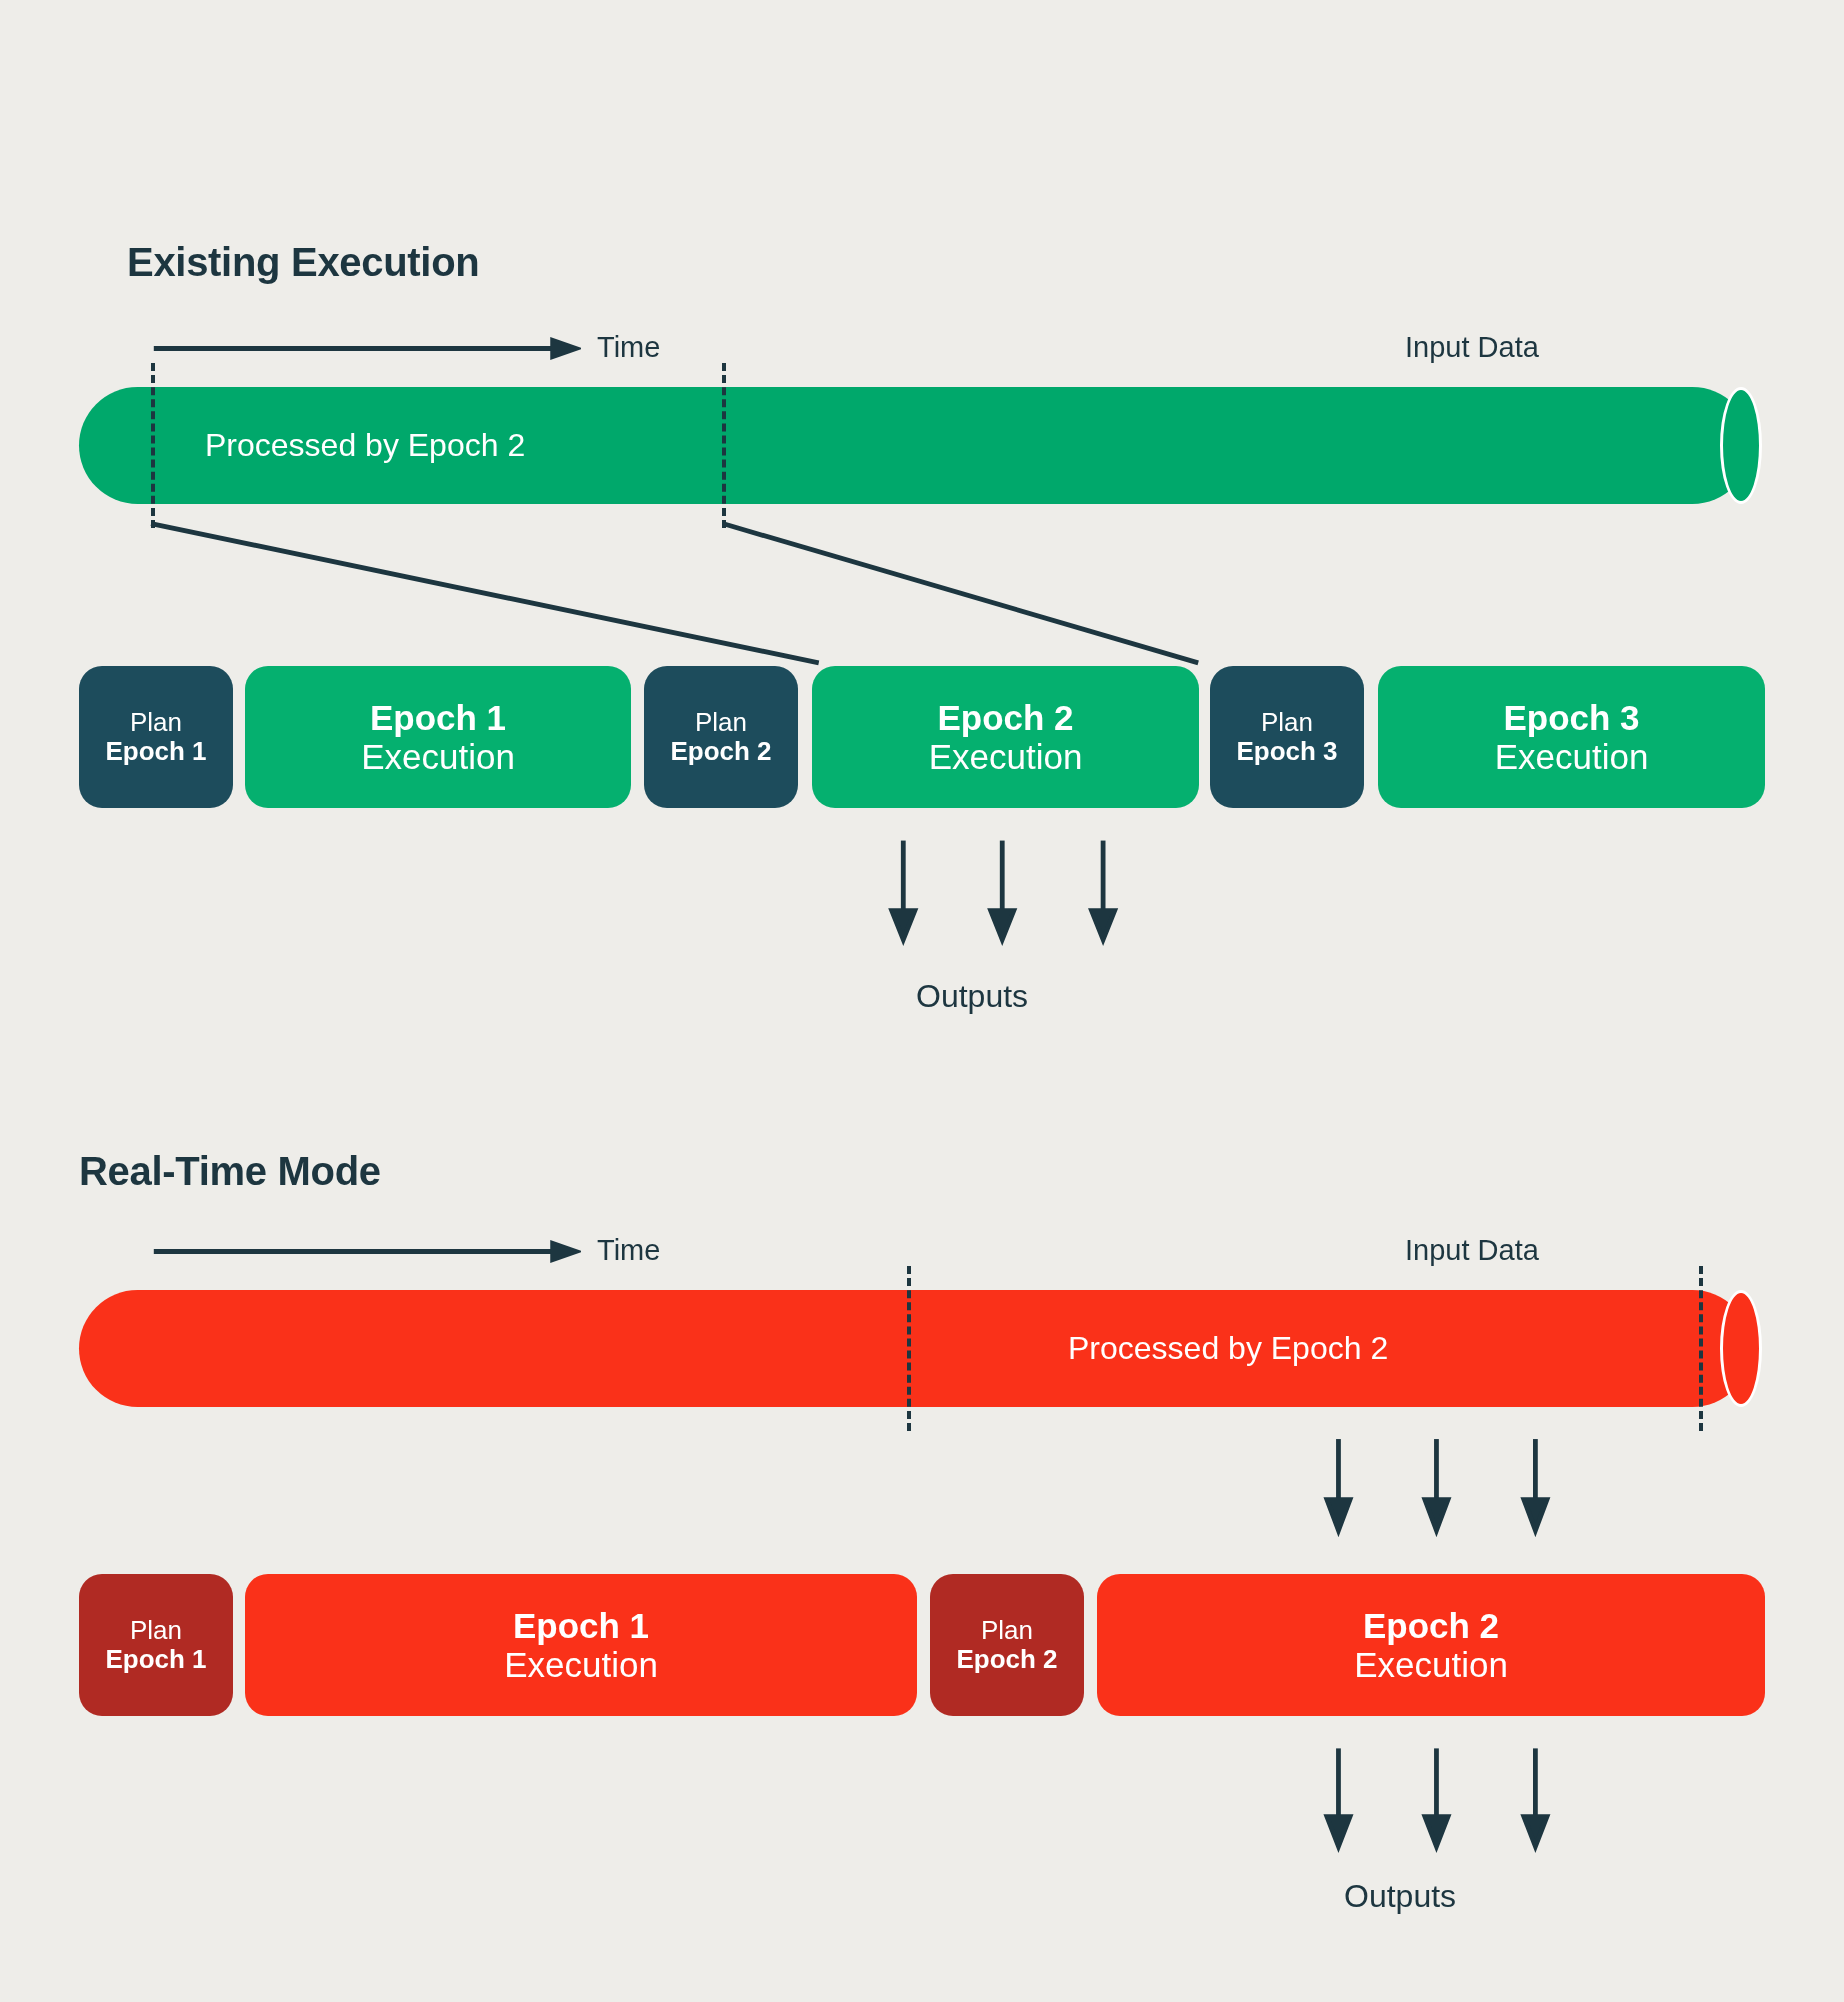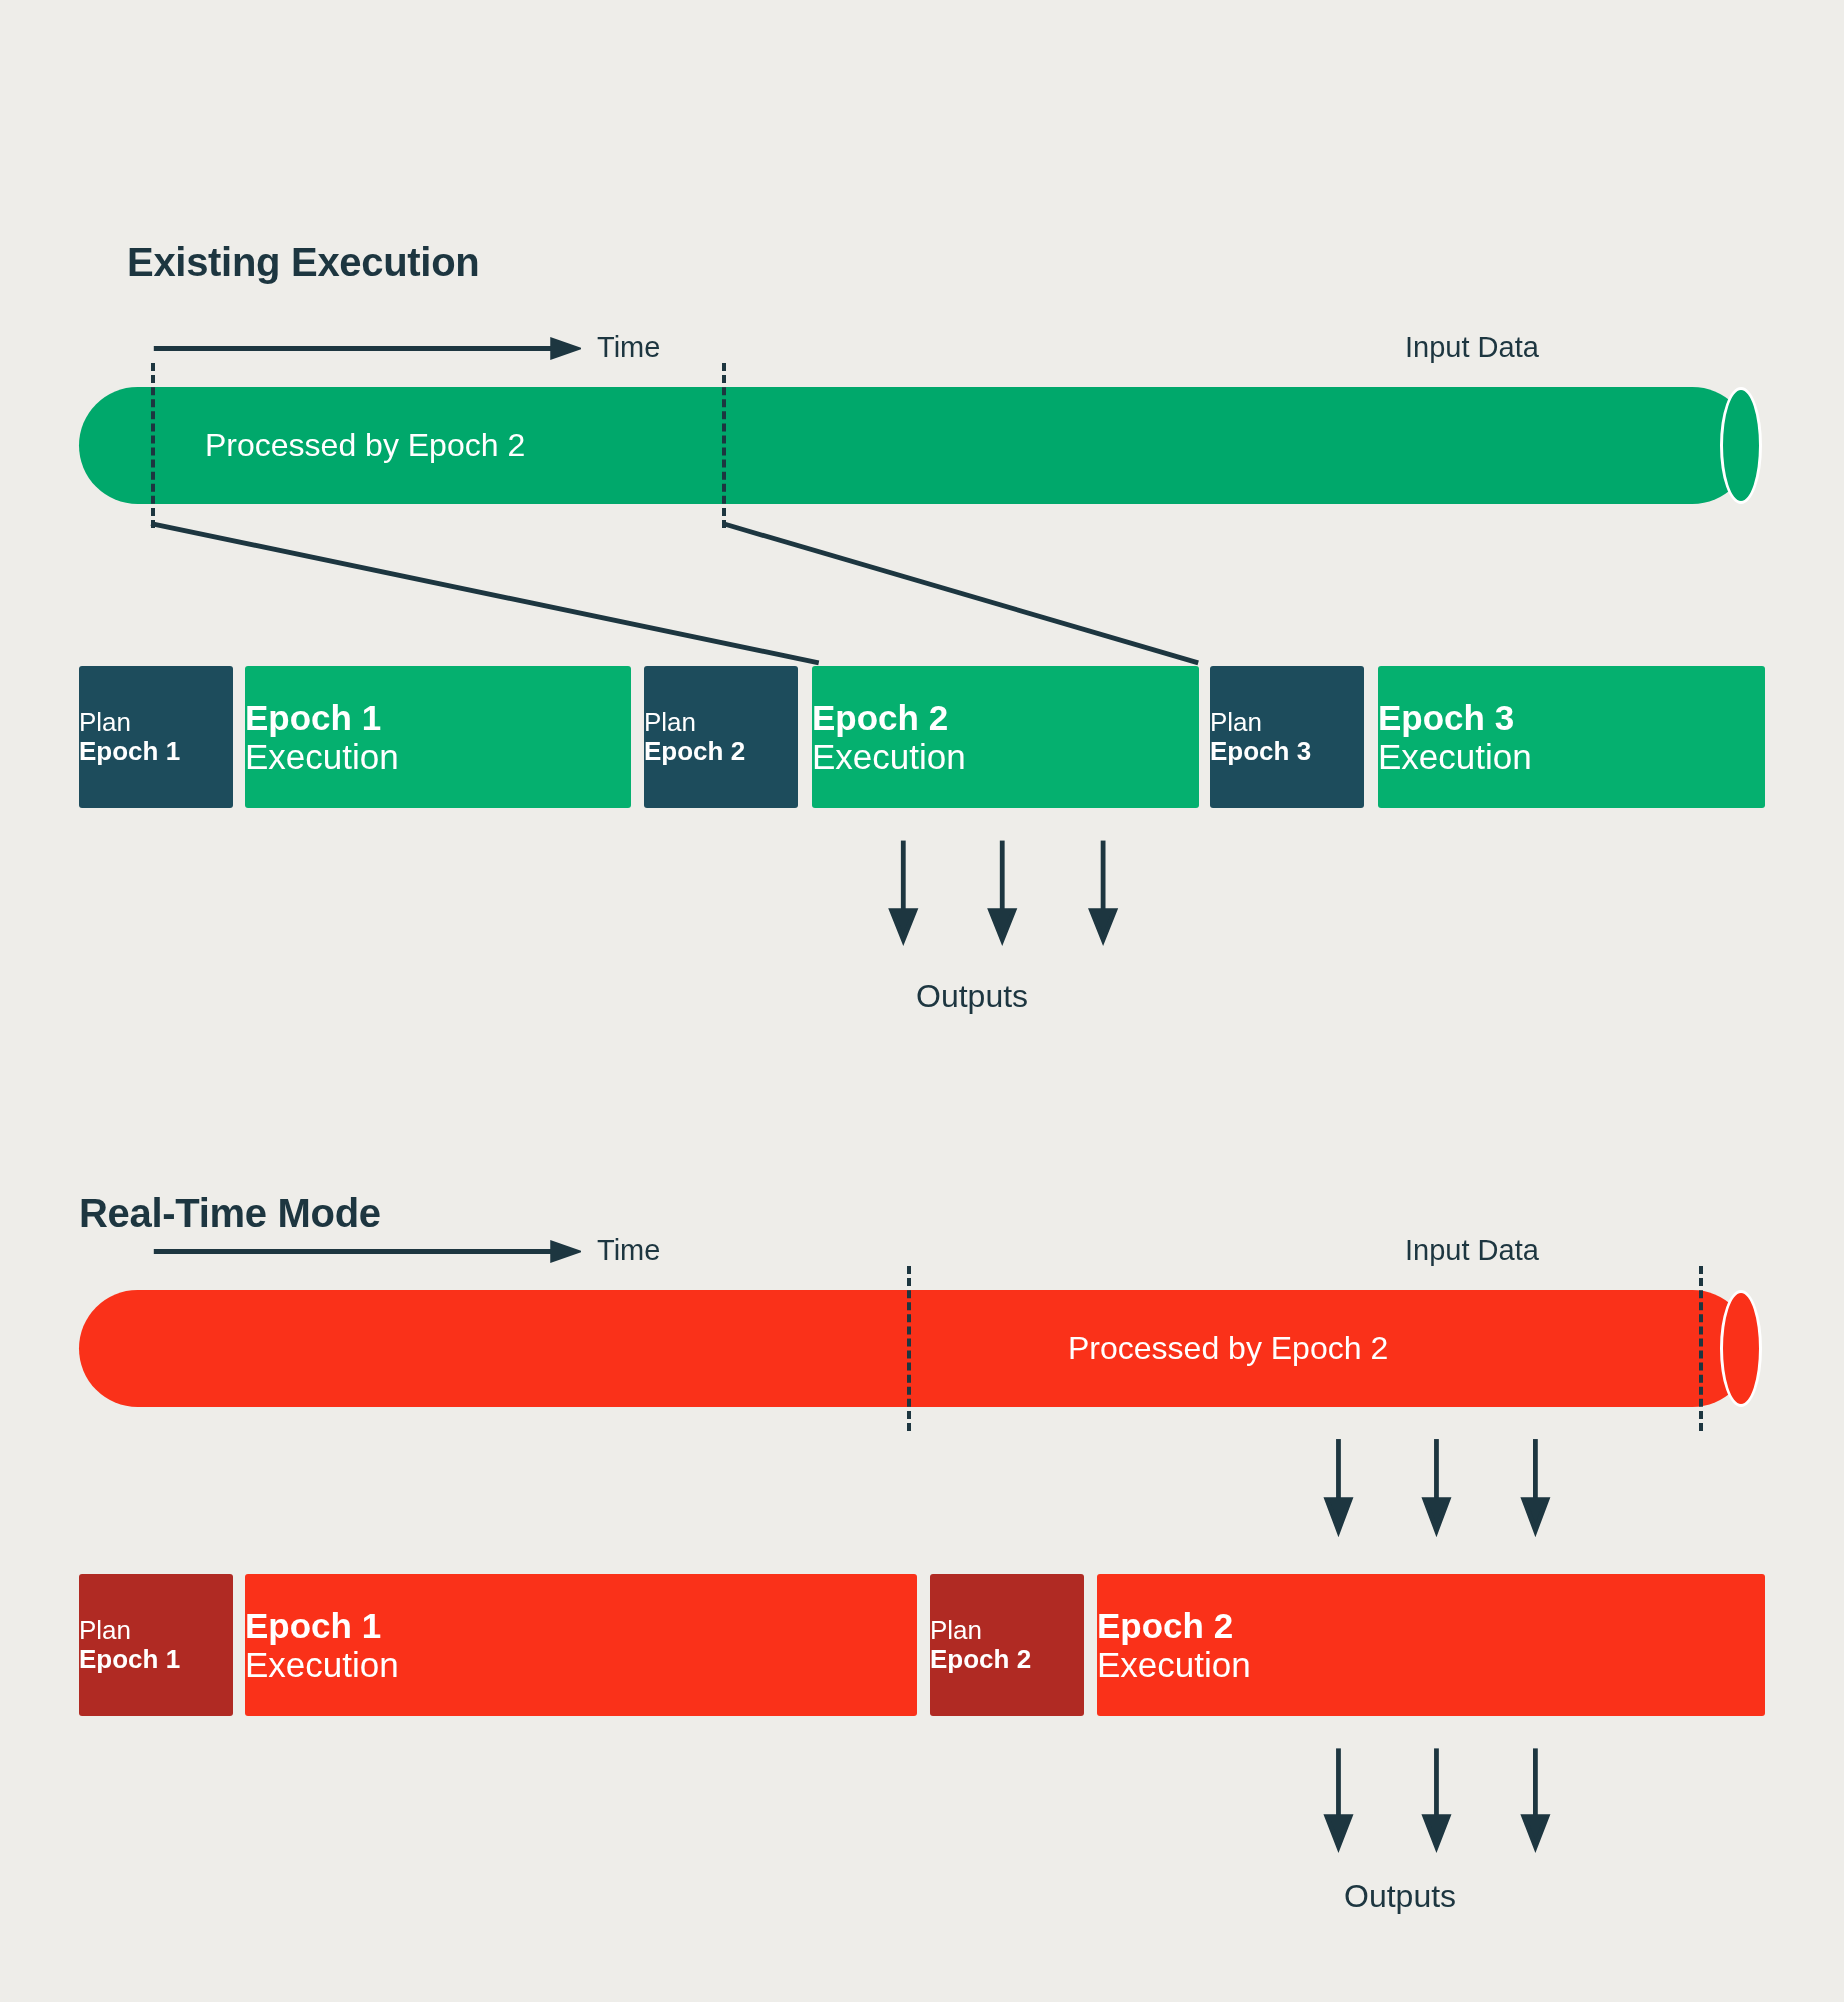--- a/index.html
+++ b/index.html
@@ -67,24 +67,24 @@
   
   .dash-v {
     position: absolute;
     width: 0;
     border-left: 4.8px dashed #1D3640;
   }
 
   
   .blk {
     position: absolute;
-    border-radius: 3px;
+    border-radius: 23px;
     display: flex;
     flex-direction: column;
-    align-items: flex-start;
+    align-items: center;
     justify-content: center;
     color: #fff;
     text-align: center;
     line-height: 1.12;
   }
   .blk.plan { font-size: 26px; }
   .blk.plan .l1 { font-weight: normal; }
   .blk.plan .l2 { font-weight: bold; }
   .blk.exec { font-size: 35px; }
   .blk.exec .l1 { font-weight: bold; }
@@ -160,21 +160,21 @@
       <line x1="940" y1="875" x2="940" y2="952"></line>
       <polygon points="928,948 952,948 940,978"></polygon>
       <line x1="1043" y1="875" x2="1043" y2="952"></line>
       <polygon points="1031,948 1055,948 1043,978"></polygon>
       <line x1="1148" y1="875" x2="1148" y2="952"></line>
       <polygon points="1136,948 1160,948 1148,978"></polygon>
     </g>
   </svg>
   <div class="outputs-label" style="left:916px; top:978px; font-size:32px;">Outputs</div>
 
-  <div class="section-title" style="left:79px; top:1191px;">Real-Time Mode</div>
+  <div class="section-title" style="left:79px; top:1149px;">Real-Time Mode</div>
 
   <svg class="time-arrow" style="left:149px; top:1234px;" width="432" height="35" viewBox="0 0 450 36">
     <line x1="5" y1="18" x2="420" y2="18" stroke="#1D3640" stroke-width="5"></line>
     <polygon points="418,6 452,18 418,30" fill="#1D3640"></polygon>
   </svg>
   <div class="time-label" style="left:597px; top:1234px;">Time</div>
 
   <div class="input-label" style="left:1405px; top:1234px;">Input Data</div>
 
   <div class="pipe" style="left:79px; top:1290px; width:1672px; height:117px; background:#FA3119;"></div>

